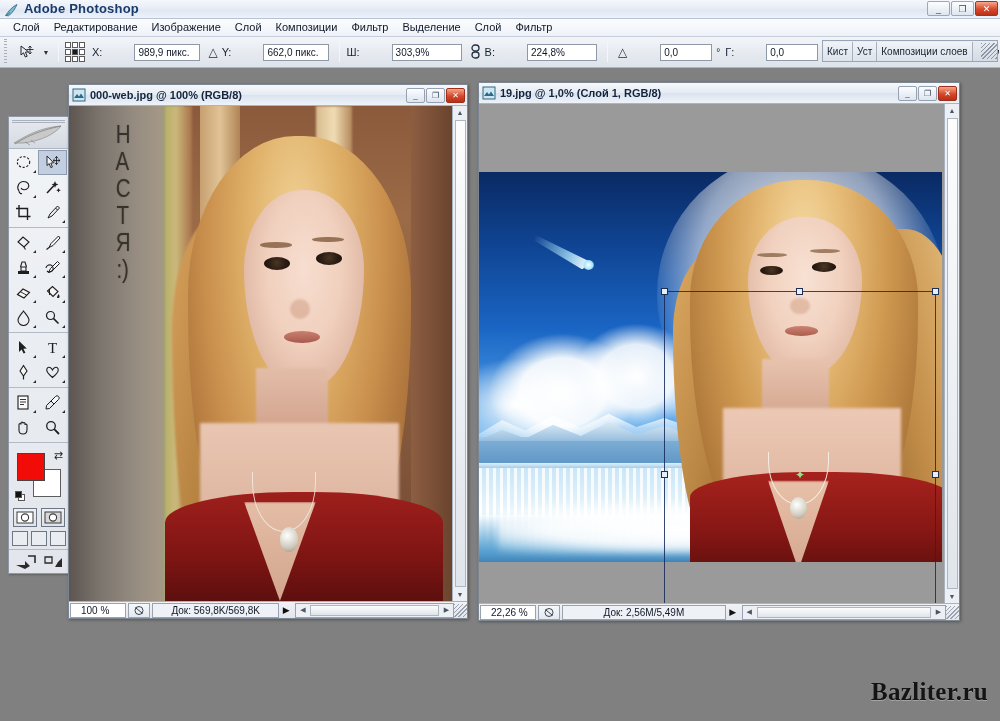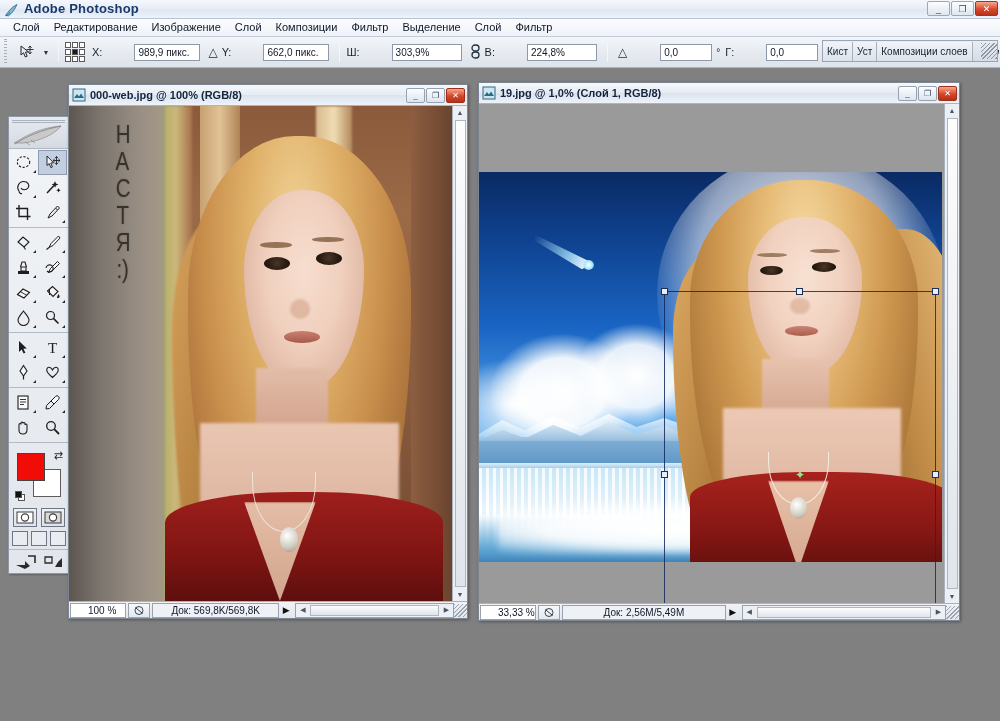--- a/index.html
+++ b/index.html
@@ -219,21 +219,21 @@
   }
   .doc-canvaswrap { position: relative; overflow: hidden; background:#8e8e8e; }
   .doc-status {
     height: 17px; display: flex; align-items: center;
     background: linear-gradient(to bottom,#f0f2f5,#e2e6ec);
     border-top: 1px solid #a9b2bf;
     font-size: 10px; color: #101828;
   }
   .ds-zoom {
     width: 56px; height: 15px; border: 1px solid #98a2b0; background:#fff;
-    display:flex; align-items:center; padding-left:17px; margin-left:1px;
+    display:flex; align-items:center; padding-left:10px; margin-left:1px;
   }
   .ds-prev {
     width: 22px; height: 15px; border: 1px solid #98a2b0; margin-left:2px;
     background: linear-gradient(to bottom,#f6f8fa,#e4e9ef);
     display:flex; align-items:center; justify-content:center;
   }
   .ds-info {
     flex: 1; height: 15px; border: 1px solid #98a2b0; margin-left:2px; background:#eef1f5;
     display: flex; align-items: center; justify-content: center;
   }
@@ -1039,32 +1039,33 @@
       </div>
 
       <div class="vscroll">
         <div class="vs-btn">▲</div>
         <div class="vs-thumb"></div>
         <div class="vs-btn">▼</div>
       </div>
     </div>
 
     <div class="doc-status">
-      <div class="ds-zoom">33,33 %</div>
+      <div class="ds-zoom">22,26 %</div>
       <div class="ds-prev">
         <svg width="13" height="11" viewBox="0 0 13 11">
             <circle cx="6" cy="5.5" r="4" fill="none" stroke="#3a4450" stroke-width="1"></circle>
             <path d="M2.4 2.6 L9.6 8.4" stroke="#3a4450" stroke-width="1"></path>
           </svg>
       </div>
       <div class="ds-info">Док: 2,56M/5,49M</div>
       <div class="ds-arrow">▶</div>
       <div class="hscroll">
         <div class="hs-btn">◀</div>
         <div class="hs-thumb"></div>
         <div class="hs-btn">▶</div>
       </div>
       <div class="hs-grip"></div>
     </div>
   </div>
 
+  <div class="watermark">Bazliter.ru</div>
 
 </div>
 
 </body></html>

